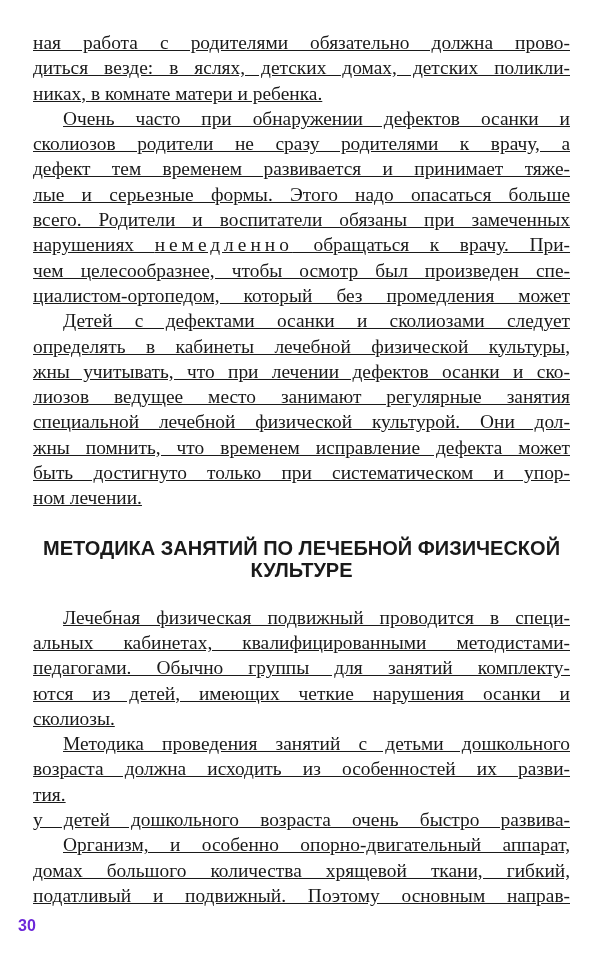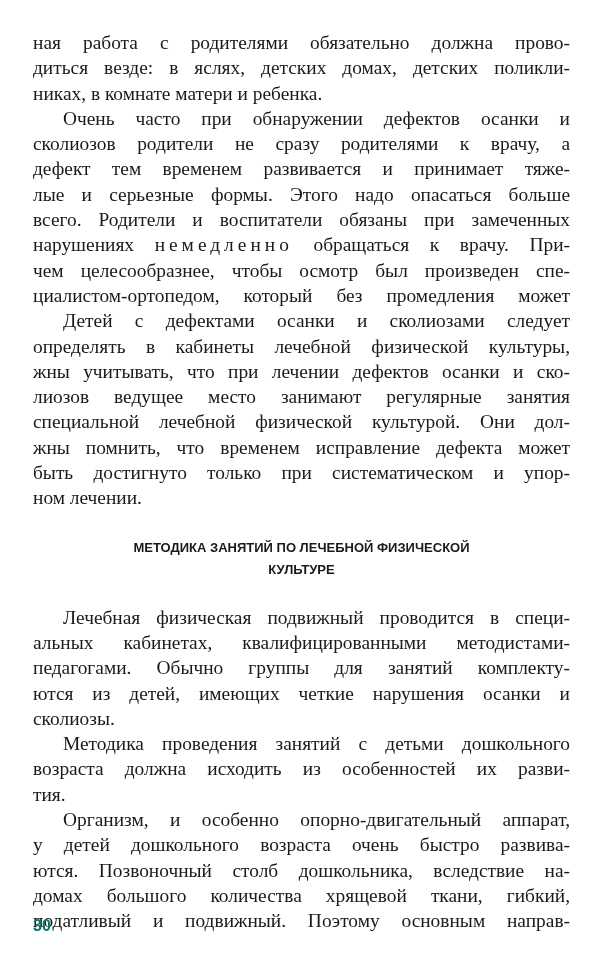--- a/index.html
+++ b/index.html
@@ -2,34 +2,34 @@
 <html><head>
 <meta charset="utf-8">
 <style>
   html, body { margin: 0; padding: 0; background: #ffffff; }
   body { width: 600px; height: 963px; position: relative; overflow: hidden; }
   .page {
     position: absolute; left: 33px; top: 30px; width: 537px;
     font-family: "Liberation Serif", "DejaVu Serif", serif;
     color: #1a1a1a; font-size: 19.4px; line-height: 25.3px;
   }
-  .line { display: block; white-space: nowrap; text-align: justify; text-align-last: justify; height: 25.3px; }
+  .line { display: block; white-space: nowrap; text-align: justify; text-align-last: justify; height: 25.3px; text-decoration: underline; }
   .line.last { text-align-last: left; }
   .line.indent { padding-left: 30px; }
   .spaced { letter-spacing: 4px; }
   .heading {
     font-family: "Liberation Sans", "DejaVu Sans", sans-serif;
-    font-weight: bold; font-size: 13px; line-height: 22px;
+    font-weight: bold; font-size: 20px; line-height: 22px;
     text-align: center; margin: 26px 0 24px 0; color: #1a1a1a;
   }
   .heading span { display: block; }
   .page-number {
-    position: absolute; left: 33px; top: 917px;
+    position: absolute; left: 18px; top: 917px;
     font-family: "Liberation Sans", "DejaVu Sans", sans-serif;
-    font-weight: bold; font-size: 16px; color: #0f766e;
+    font-weight: bold; font-size: 16px; color: #6d28d9;
   }
 </style>
 </head>
 <body>
 
 <div class="page">
   <div>
     <span class="line">ная работа с родителями обязательно должна прово-</span>
     <span class="line">диться везде: в яслях, детских домах, детских поликли-</span>
     <span class="line last">никах, в комнате матери и ребенка.</span>
@@ -66,23 +66,22 @@
     <span class="line">педагогами. Обычно группы для занятий комплекту-</span>
     <span class="line">ются из детей, имеющих четкие нарушения осанки и</span>
     <span class="line last">сколиозы.</span>
   </div>
   <div>
     <span class="line indent">Методика проведения занятий с детьми дошкольного</span>
     <span class="line">возраста должна исходить из особенностей их разви-</span>
     <span class="line last">тия.</span>
   </div>
   <div>
+    <span class="line">у детей дошкольного возраста очень быстро развива-</span>
     <span class="line indent">Организм, и особенно опорно-двигательный аппарат,</span>
-    <span class="line">у детей дошкольного возраста очень быстро развива-</span>
-    <span class="line">ются. Позвоночный столб дошкольника, вследствие на-</span>
     <span class="line">домах большого количества хрящевой ткани, гибкий,</span>
     <span class="line">податливый и подвижный. Поэтому основным направ-</span>
 
   </div>
 
 </div>
 
 <div class="page-number">30</div>
 
 </body></html>

